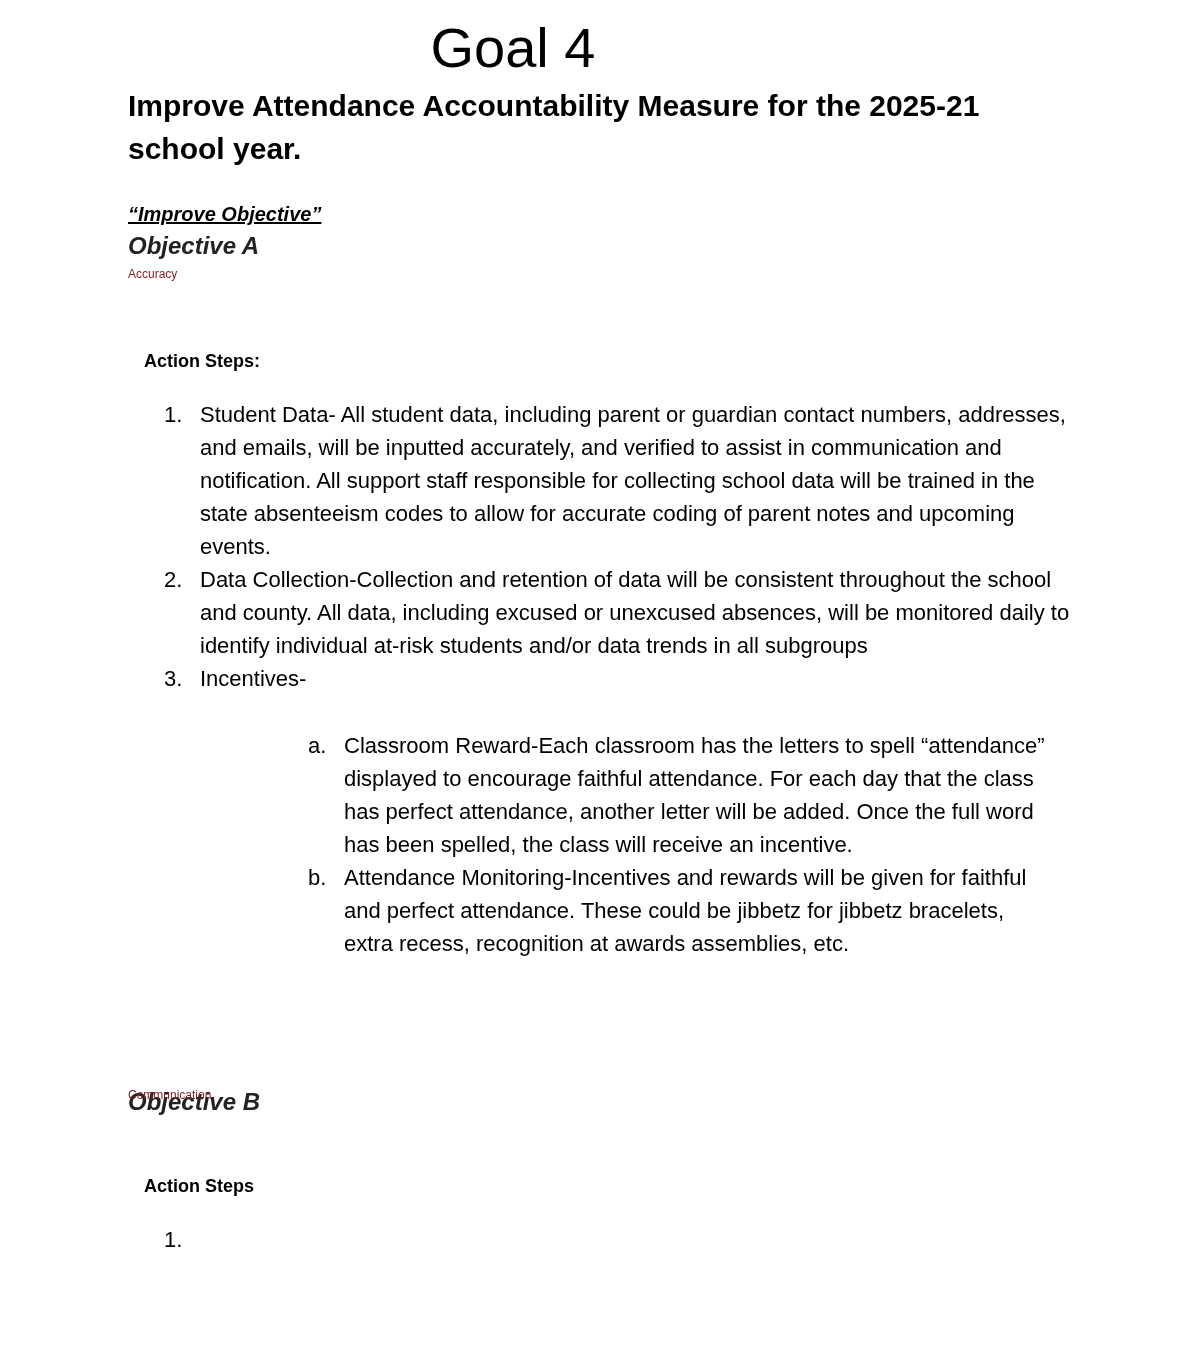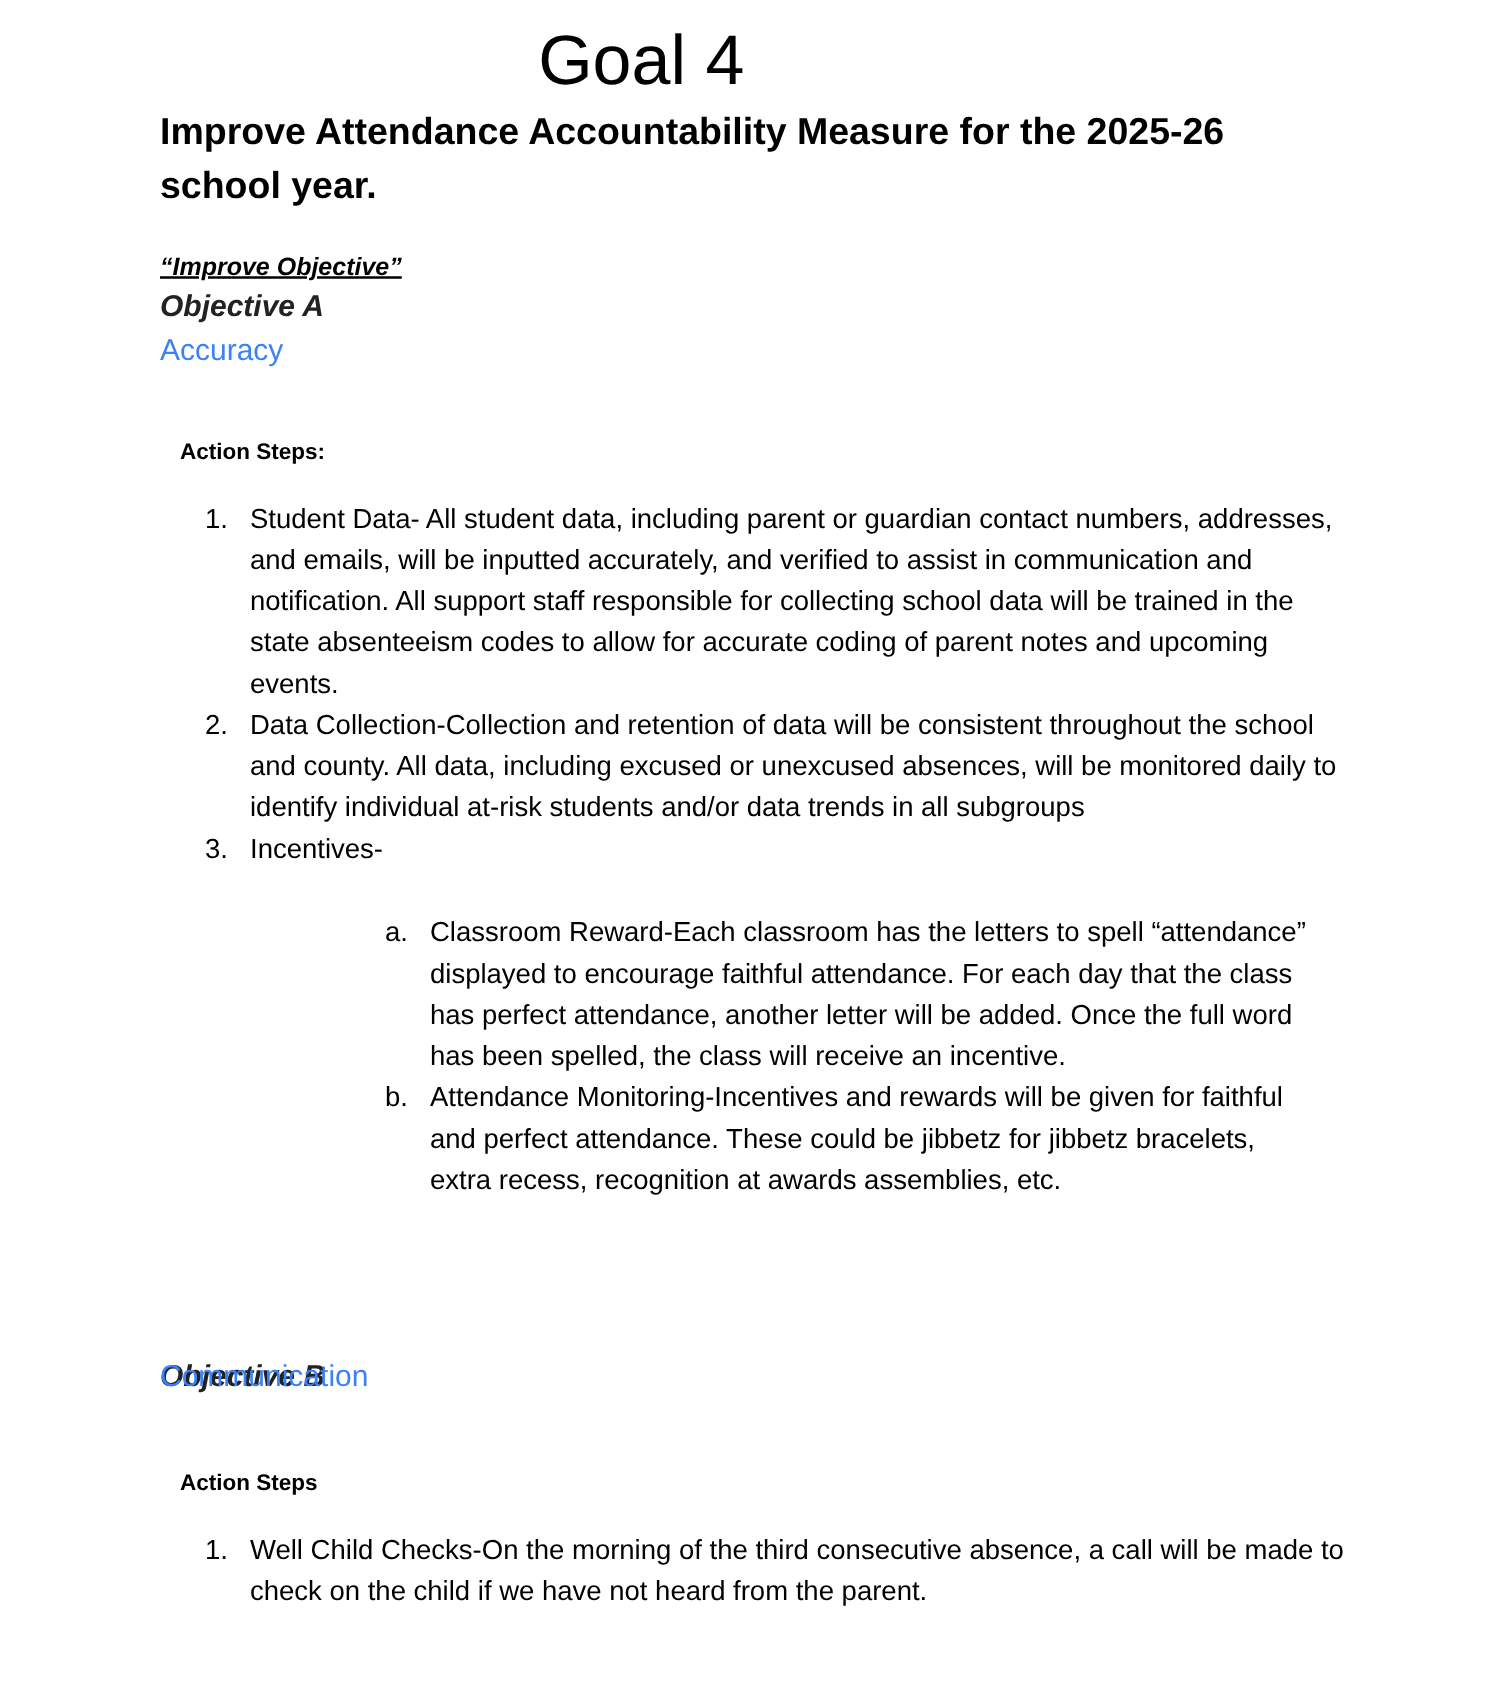--- a/index.html
+++ b/index.html
@@ -15,34 +15,34 @@
     position: absolute; top: 84px; left: 128px; width: 940px;
     font-size: 30px; font-weight: bold; line-height: 43px; margin: 0;
   }
   .tagline {
     position: absolute; top: 203px; left: 128px;
     font-size: 20px; font-weight: bold; font-style: italic; text-decoration: underline;
   }
   .objective-heading {
     position: absolute; left: 128px; font-size: 24px; font-weight: bold; color: #222222; font-style: italic;
   }
-  .objective-sub { position: absolute; left: 128px; font-size: 24px; color: #3b82f6; }
+  .objective-sub { position: absolute; left: 128px; font-size: 12px; color: #7f1d1d; }
   .action-label { position: absolute; left: 144px; font-size: 18px; font-weight: bold; }
   .step-list { position: absolute; left: 128px; width: 960px; margin: 0; padding: 0; list-style: none; }
   .step { position: relative; padding-left: 72px; font-size: 22px; line-height: 33px; }
   .step-num { position: absolute; left: 36px; top: 0; }
   .sub-list { margin: 0; padding: 0; list-style: none; }
   .sub-step { position: relative; margin-left: 144px; padding-left: 72px; font-size: 22px; line-height: 33px; width: 710px; }
   .sub-letter { position: absolute; left: 36px; top: 0; }
 </style>
 </head>
 <body>
 
 <h1 class="goal-title">Goal 4</h1>
-<h2 class="goal-statement">Improve Attendance Accountability Measure for the 2025-26 school year.</h2>
+<h2 class="goal-statement">Improve Attendance Accountability Measure for the 2025-21 school year.</h2>
 <div class="tagline">“Improve Objective”</div>
 
 <div class="objective-heading" style="top:232px;">Objective A</div>
 <div class="objective-sub" style="top:267px;">Accuracy</div>
 <div class="action-label" style="top:351px;">Action Steps:</div>
 
 <ol class="step-list" style="top:398px;">
   <li class="step">
     <span class="step-num">1.</span>
     <span>Student Data- All student data, including parent or guardian contact numbers, addresses, and emails, will be inputted accurately, and verified to assist in communication and notification. All support staff responsible for collecting school data will be trained in the state absenteeism codes to allow for accurate coding of parent notes and upcoming events.</span>
@@ -68,15 +68,14 @@
   </li>
 </ol>
 
 <div class="objective-heading" style="top:1088px;">Objective B</div>
 <div class="objective-sub" style="top:1088px;">Communication</div>
 <div class="action-label" style="top:1176px;">Action Steps</div>
 
 <ol class="step-list" style="top:1223px;">
   <li class="step">
     <span class="step-num">1.</span>
-    <span>Well Child Checks-On the morning of the third consecutive absence, a call will be made to check on the child if we have not heard from the parent.</span>
   </li>
 </ol>
 
 </body></html>

